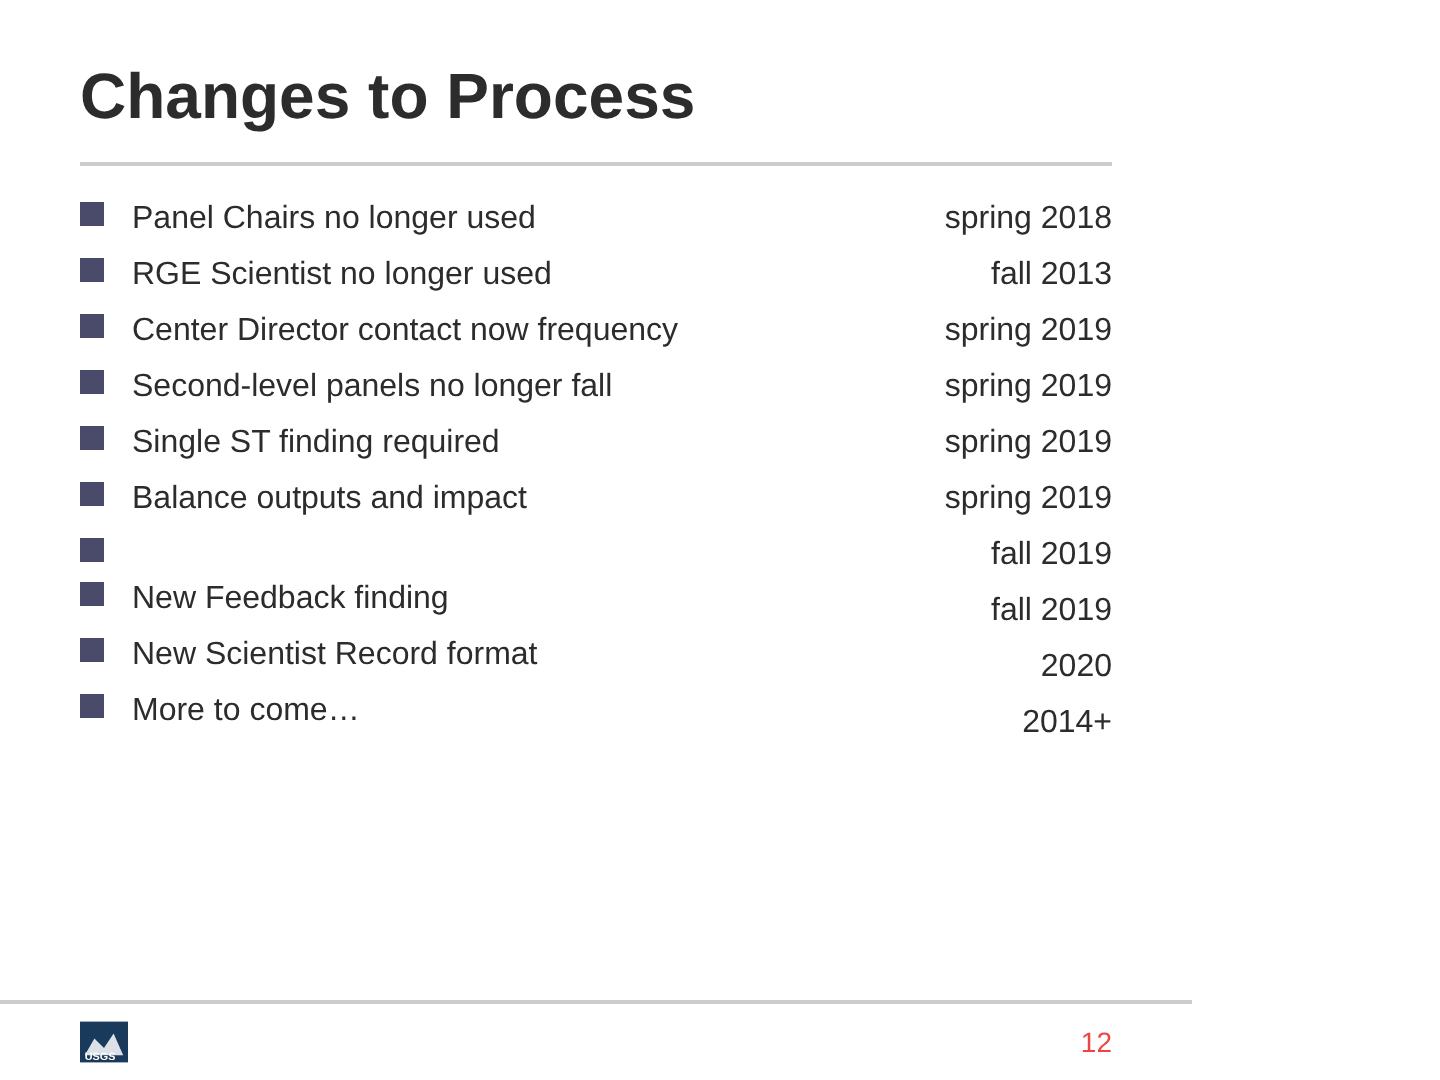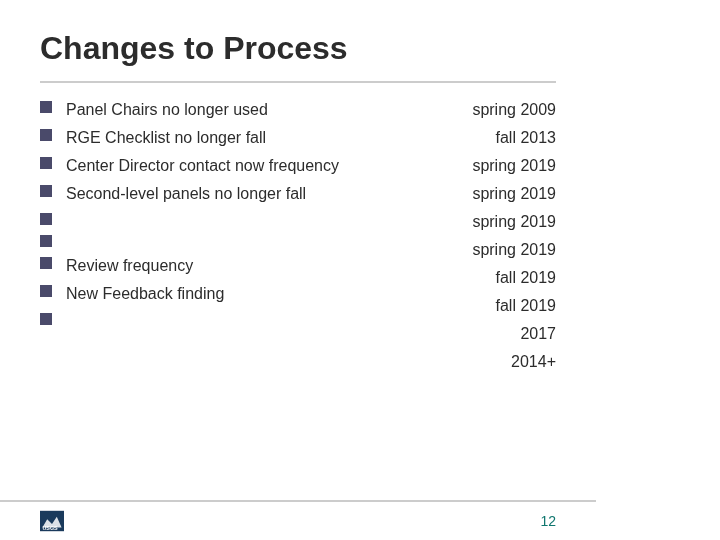--- a/index.html
+++ b/index.html
@@ -92,76 +92,82 @@
     }
 
     .usgs-logo .logo-icon {
       width: 24px;
       height: 22px;
       margin-right: 4px;
     }
 
     .page-number {
       font-size: 14px;
-      color: #0f766e;
+      color: #ef4444;
     }
   </style>
 </head>
 <body>
 
 <div class="slide">
   <h1 class="title">Changes to Process</h1>
   <hr class="title-divider">
 
   <div class="content-area">
     <ul class="items-list">
     <li>
           <span class="bullet"></span>
           <span>Panel Chairs no longer used</span>
         </li>
         <li>
           <span class="bullet"></span>
-          <span>RGE Checklist no longer fall</span>
+          <span>RGE Scientist no longer used</span>
         </li>
         <li>
           <span class="bullet"></span>
           <span>Center Director contact now frequency</span>
         </li>
         <li>
           <span class="bullet"></span>
           <span>Second-level panels no longer fall</span>
         </li>
         <li>
           <span class="bullet"></span>
+          <span>Single ST finding required</span>
         </li>
         <li>
           <span class="bullet"></span>
+          <span>Balance outputs and impact</span>
         </li>
         <li>
           <span class="bullet"></span>
-          <span>Review frequency</span>
         </li>
         <li>
           <span class="bullet"></span>
           <span>New Feedback finding</span>
         </li>
         <li>
           <span class="bullet"></span>
+          <span>New Scientist Record format</span>
+        </li>
+        <li>
+          <span class="bullet"></span>
+          <span>More to come…</span>
         </li>
       </ul>
     <ul class="dates-list">
-    <li>spring 2009</li>
+    <li>spring 2018</li>
         <li>fall 2013</li>
         <li>spring 2019</li>
         <li>spring 2019</li>
         <li>spring 2019</li>
         <li>spring 2019</li>
         <li>fall 2019</li>
         <li>fall 2019</li>
-        <li>2017</li>
+        <li>2020</li>
         <li>2014+</li>
       </ul>
   </div>
 
   <div class="bottom-area">
     <div class="usgs-logo">
       <svg class="logo-icon" viewBox="0 0 40 34" xmlns="http://www.w3.org/2000/svg">
         <rect width="40" height="34" fill="#1a3a5c"></rect>
 
         <polygon points="4,28 12,14 20,22 28,10 36,28" fill="white" opacity="0.85"></polygon>

